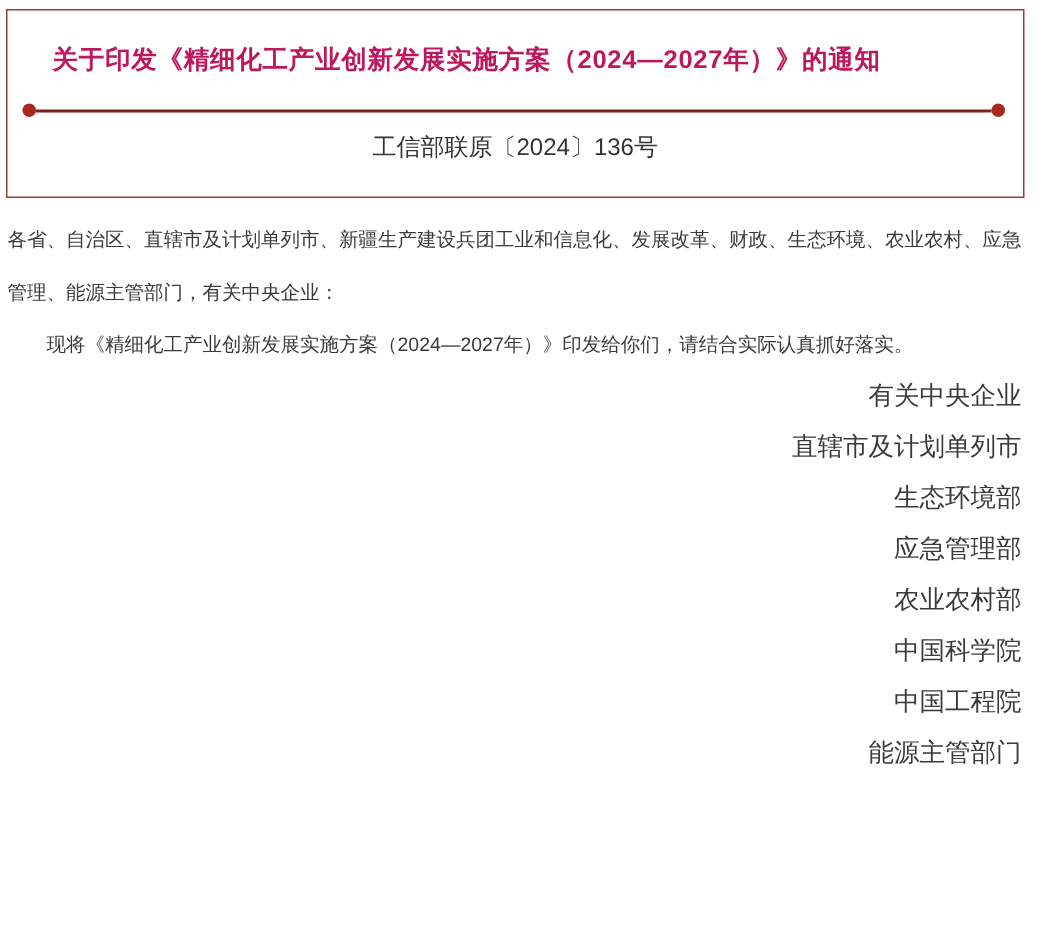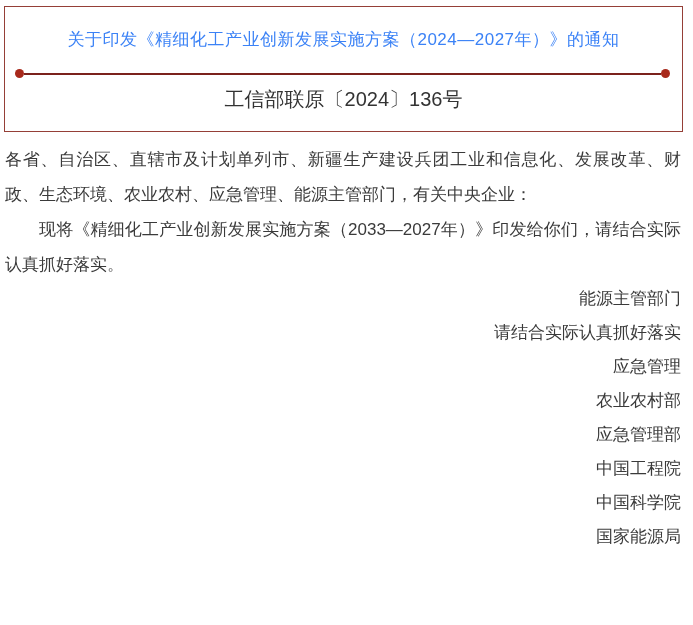--- a/index.html
+++ b/index.html
@@ -15,25 +15,25 @@
   }
   .header-box {
     margin: 6px 10px 0 4px;
     border: 1px solid #953f37;
     padding: 20px 0 21px 0;
     box-sizing: content-box;
   }
   .title {
     margin: 0;
     padding: 0 30px;
-    text-align: center;
+    text-align: left;
     font-size: 17px;
     line-height: 26px;
-    font-weight: normal;
-    color: #3b82f6;
+    font-weight: bold;
+    color: #be185d;
     letter-spacing: 0.5px;
   }
   .divider {
     display: flex;
     align-items: center;
     margin: 16px 12px 0 10px;
     height: 9px;
   }
   .divider .dot {
     width: 9px;
@@ -43,30 +43,30 @@
     flex: 0 0 auto;
   }
   .divider .rule {
     flex: 1 1 auto;
     height: 2px;
     background: #7b221c;
   }
   .doc-number {
     margin-top: 10px;
     text-align: center;
-    font-size: 20px;
+    font-size: 16px;
     line-height: 22px;
     color: #333333;
   }
   .body-text {
     margin: 10px 12px 0 5px;
   }
   .para {
     margin: 0;
-    font-size: 17px;
+    font-size: 13px;
     line-height: 35px;
     text-align: justify;
     color: #3a3a3a;
   }
   .para.indent { text-indent: 2em; }
   .signature {
     margin: 0 12px 0 0;
     text-align: right;
   }
   .sig-line {
@@ -85,27 +85,27 @@
     <div class="divider">
       <span class="dot"></span>
       <span class="rule"></span>
       <span class="dot"></span>
     </div>
     <div class="doc-number">工信部联原〔2024〕136号</div>
   </div>
 
   <div class="body-text">
     <p class="para">各省、自治区、直辖市及计划单列市、新疆生产建设兵团工业和信息化、发展改革、财政、生态环境、农业农村、应急管理、能源主管部门，有关中央企业：</p>
-    <p class="para indent">现将《精细化工产业创新发展实施方案（2033—2027年）》印发给你们，请结合实际认真抓好落实。</p>
+    <p class="para indent">现将《精细化工产业创新发展实施方案（2024—2027年）》印发给你们，请结合实际认真抓好落实。</p>
   </div>
 
   <div class="signature">
+    <div class="sig-line">有关中央企业</div>
+    <div class="sig-line">直辖市及计划单列市</div>
+    <div class="sig-line">生态环境部</div>
+    <div class="sig-line">应急管理部</div>
+    <div class="sig-line">农业农村部</div>
+    <div class="sig-line">中国科学院</div>
+    <div class="sig-line">中国工程院</div>
     <div class="sig-line">能源主管部门</div>
-    <div class="sig-line">请结合实际认真抓好落实</div>
-    <div class="sig-line">应急管理</div>
-    <div class="sig-line">农业农村部</div>
-    <div class="sig-line">应急管理部</div>
-    <div class="sig-line">中国工程院</div>
-    <div class="sig-line">中国科学院</div>
-    <div class="sig-line">国家能源局</div>
   </div>
 
 </div>
 
 </body></html>

